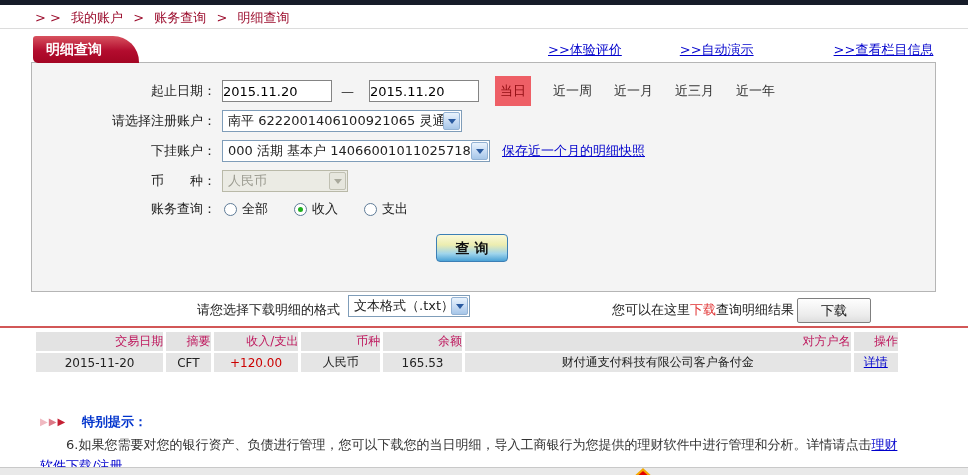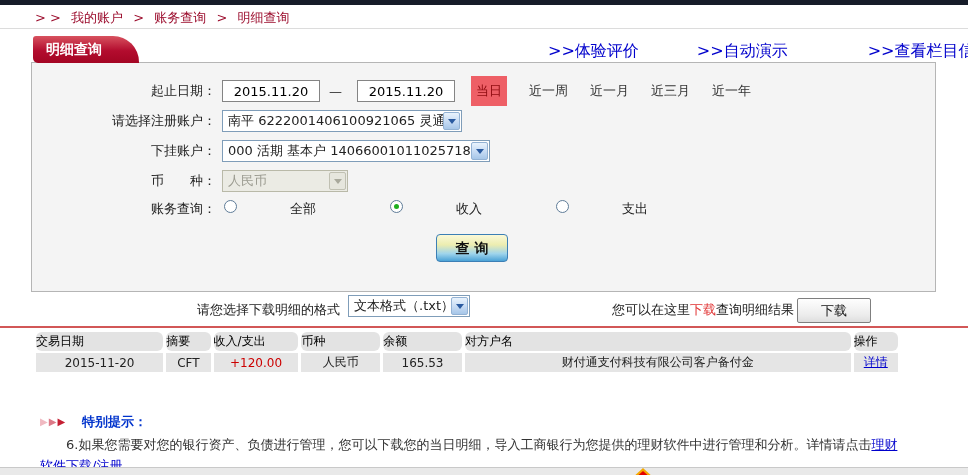--- a/index.html
+++ b/index.html
@@ -14,33 +14,33 @@
   .breadcrumb .bc-link { cursor:pointer; }
   .rule1 { position:absolute; top:28px; left:0; width:968px; height:1px; background:#dcdcdc; }
 
   .tab {
     position:absolute; top:36px; left:33px; width:106px; height:27px; z-index:3;
     background:linear-gradient(180deg,#d8525f 0%, #b30c2e 55%, #a30523 100%);
     border-radius:3px 26px 0 5px; color:#fff; font-weight:bold; font-size:14px;
     line-height:27px; padding-left:13px;
   }
   .toplinks { position:absolute; top:41px; left:548px; width:360px; display:flex; }
-  .toplinks a { color:#0000cc; font-size:16px; cursor:pointer; white-space:nowrap; }
+  .toplinks a { color:#0000cc; font-size:13px; text-decoration:underline; cursor:pointer; white-space:nowrap; }
   .toplinks a:nth-child(1){ margin-right:58px; }
   .toplinks a:nth-child(2){ margin-right:80px; }
 
   .panel {
     position:absolute; top:62px; left:31px; width:905px; height:230px; z-index:1;
     background:#f4f4f4; border:1px solid #b5b5b5; padding-top:17px;
   }
   .frow { display:flex; align-items:center; height:22px; margin-bottom:8px; }
   .flabel { width:184px; text-align:right; color:#222; flex-shrink:0; white-space:pre; }
   .date-input {
-    width:98px; height:22px; border:1px solid #848484; background:#fff;
-    text-align:center; font-size:13px; font-family:"DejaVu Sans",sans-serif; margin-left:6px; padding:0;
+    width:110px; height:22px; border:1px solid #848484; background:#fff;
+    text-align:left; font-size:13px; font-family:"DejaVu Sans",sans-serif; margin-left:6px; padding:0;
   }
   .dash { margin:0 9px; color:#333; }
   .quick { margin-left:22px; color:#333; cursor:pointer; white-space:nowrap; }
   .quick.active {
     background:#ee5f66; color:#8f0b10; padding:6px 5px; margin-left:16px;
   }
   .select {
     height:22px; border:1px solid #7f9db9; background:#fff; margin-left:6px;
     display:flex; align-items:center; justify-content:space-between;
     font-size:13px; padding-left:5px; cursor:pointer;
@@ -49,21 +49,21 @@
   .sel-arrow {
     width:17px; height:18px; margin-right:1px; flex-shrink:0; border-radius:2px;
     background:linear-gradient(180deg,#e9f3fd 0%, #c2d8f2 60%, #a6c6e8 100%);
     border:1px solid #93b2d4; display:flex; align-items:center; justify-content:center;
   }
   .sel-arrow::after { content:""; border-left:4px solid transparent; border-right:4px solid transparent; border-top:5px solid #2a5aa0; }
   .select.disabled { background:#ebebe4; border-color:#b9b9a8; color:#9b9b90; cursor:default; }
   .select.disabled .sel-arrow { background:#e6e6dd; border-color:#c0c0b2; }
   .select.disabled .sel-arrow::after { border-top-color:#a9a99c; }
   .snap-link { margin-left:12px; color:#0000cc; text-decoration:underline; cursor:pointer; }
-  .radio-group { display:flex; align-items:flex-start; margin-left:8px;gap:48px; }
+  .radio-group { display:flex; align-items:center; margin-left:8px; }
   .radio {
     width:13px; height:13px; border-radius:50%; border:1px solid #5f7c98; background:#fff;
     position:relative; display:inline-block; cursor:pointer; flex-shrink:0;
   }
   .radio.selected::after { content:""; position:absolute; left:3px; top:3px; width:5px; height:5px; border-radius:50%; background:#1faf1f; }
   .radio-label { margin:0 26px 0 5px; color:#222; cursor:pointer; }
   .query-btn {
     display:block; margin:14px 0 0 404px; width:72px; height:28px;
     border:1px solid #3c7fb5; border-radius:4px; cursor:pointer;
     background:linear-gradient(180deg,#fbf9d8 0%, #ecedb0 38%, #9ed4ec 72%, #4ba2d6 100%);
@@ -78,21 +78,21 @@
   .dl-btn {
     position:absolute; top:298px; left:797px; width:74px; height:25px;
     background:linear-gradient(180deg,#fefefe 0%, #ececec 70%, #dedede 100%);
     border:1px solid #7f7f7f; border-radius:2px; cursor:pointer;
     font-family:"DejaVu Sans",sans-serif; font-size:13px; color:#111; text-align:center; line-height:22px;
   }
 
   .redline { position:absolute; top:326px; left:0; width:968px; height:2px; background:#d25757; }
 
   .result-table { position:absolute; top:330px; left:33px; border-collapse:separate; border-spacing:3px 2px; table-layout:fixed; width:868px; font-size:12px; }
-  .result-table th { background:#e3e3e3; font-weight:normal; color:#000000; height:17px; padding:1px 0; text-align:left; white-space:nowrap; overflow:hidden;border-radius:6px; }
+  .result-table th { background:#e3e3e3; font-weight:normal; color:#be185d; height:17px; padding:1px 0; text-align:right; white-space:nowrap; overflow:hidden; }
   .result-table td { background:#e5e5e5; color:#222; height:18px; padding:1px 0; text-align:center; white-space:nowrap; overflow:hidden; }
   .result-table td.amount { color:#cc0000; }
   .result-table td a { color:#0000cc; text-decoration:underline; cursor:pointer; }
 
   .notice-title { position:absolute; top:413px; left:40px; display:flex; align-items:center; }
   .notice-arrows { font-size:10px; letter-spacing:1px; margin-right:16px; line-height:1; }
   .notice-arrows .a1 { color:#f0b9c1; } .notice-arrows .a2 { color:#dd7a88; } .notice-arrows .a3 { color:#c41f33; }
   .notice-title .nt { color:#0033cc; font-weight:bold; }
   .notice-body { position:absolute; top:434px; left:40px; width:870px; color:#333; line-height:21px; text-indent:26px; }
   .notice-body a { color:#0000cc; text-decoration:underline; cursor:pointer; }
@@ -144,20 +144,21 @@
       <span class="sel-arrow"></span>
     </div>
   </div>
 
   <div class="frow">
     <span class="flabel">下挂账户：</span>
     <div class="select" style="width:268px;">
       <span class="sel-text">000 活期 基本户 1406600101102571848</span>
       <span class="sel-arrow"></span>
     </div>
+    <a class="snap-link">保存近一个月的明细快照</a>
   </div>
 
   <div class="frow" style="margin-bottom:6px;">
     <span class="flabel">币　　种：</span>
     <div class="select disabled" style="width:126px;">
       <span class="sel-text">人民币</span>
       <span class="sel-arrow"></span>
     </div>
   </div>
 

